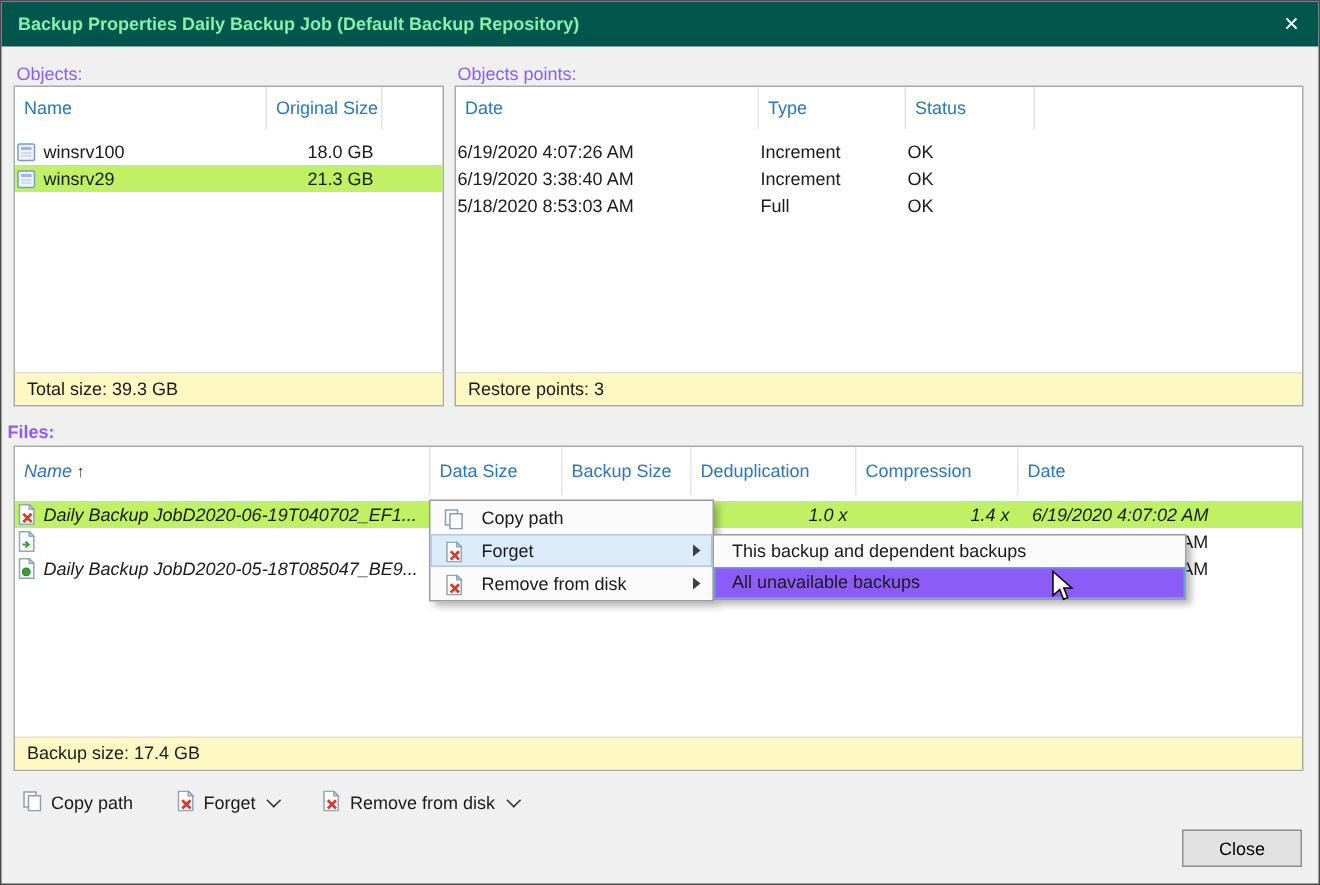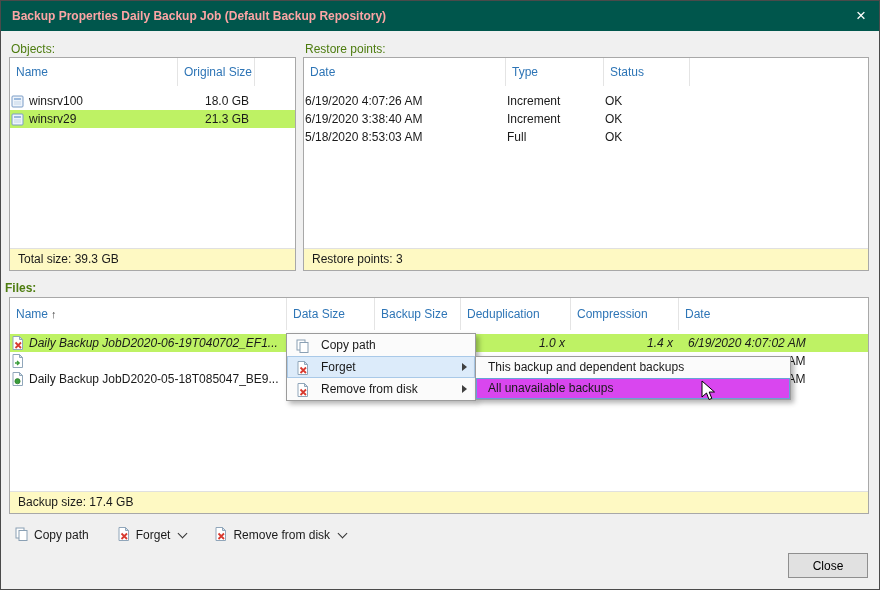--- a/index.html
+++ b/index.html
@@ -3,24 +3,24 @@
 <meta charset="utf-8">
 <style>
   html,body { margin:0; padding:0; background:#d8d8d8; }
   .window {
     position:relative; width:880px; height:590px; box-sizing:border-box;
     background:#f0f0f0; border:1px solid #4a4a4a; overflow:hidden;
     font-family:"Liberation Sans", sans-serif; font-size:12px; color:#1a1a1a;
   }
   
   .titlebar { position:absolute; left:0; top:0; right:0; height:30px; background:#00564c; }
-  .titlebar .title { position:absolute; left:11px; top:8px; color:#fca5a5; font-weight:bold; font-size:12px; white-space:nowrap; }
+  .titlebar .title { position:absolute; left:11px; top:8px; color:#86efac; font-weight:bold; font-size:12px; white-space:nowrap; }
   .titlebar .close-x { position:absolute; right:13px; top:3px; color:#fff; font-size:17px; line-height:24px; cursor:default; }
   
-  .section-label { position:absolute; color:#4d7c0f; }
+  .section-label { position:absolute; color:#8b5cf6; }
   .lbl-objects { left:10px; top:41px; }
   .lbl-restore { left:304px; top:41px; }
   .lbl-files   { left:4px; top:280px;font-weight:bold; }
   
   .panel { position:absolute; box-sizing:border-box; background:#fff; border:1px solid #a8a8a8; }
   .panel-objects { left:8px;  top:56px;  width:287px; height:214px; }
   .panel-restore { left:302px; top:56px; width:566px; height:214px; }
   .panel-files   { left:8px;  top:296px; width:860px; height:217px; }
   .panel-footer { position:absolute; left:0; right:0; bottom:0; height:22px; box-sizing:border-box;
     background:#fef9c3; border-top:1px solid #e0e0e0; line-height:21px; padding-left:8px; }
@@ -36,35 +36,35 @@
   .tr { display:flex; height:18px; line-height:18px; white-space:nowrap; }
   .tr.selected { background:#bef264; }
   .tr.italic { font-style:italic; }
   .td { box-sizing:border-box; padding-left:1px; overflow:hidden; white-space:nowrap; }
   .td.num { text-align:right; padding-right:6px; padding-left:0; }
   .name-cell { display:flex; align-items:center; gap:5px; }
   .name-cell svg { flex:0 0 auto; }
   
   .ow-name { width:168px; } .ow-size { width:77px; }
   .rw-date { width:202px; } .rw-type { width:98px; } .rw-status { width:86px; }
-  .fw-name { width:277px; } .fw-data { width:88px; } .fw-back { width:86px; }
+  .fw-name { width:277px;font-style:italic; } .fw-data { width:88px; } .fw-back { width:86px; }
   .fw-dedup { width:110px; } .fw-comp { width:108px; } .fw-date { flex:1; }
   .sort-arrow { color:#444; margin-left:3px; font-size:11px; }
   
   .context-menu { position:absolute; left:285px; top:332px; width:190px; box-sizing:border-box;
     background:#fbfbfb; border:1px solid #9b9b9b; box-shadow:3px 3px 5px rgba(0,0,0,.3); z-index:20; }
   .menu-item { position:relative; height:22px; line-height:22px; padding-left:34px; white-space:nowrap; }
   .menu-item .mi-icon { position:absolute; left:9px; top:4px; }
   .menu-item.hl { background:#dcebfa; outline:1px solid #a9c9e8; outline-offset:-1px; }
   .menu-arrow { position:absolute; right:8px; top:7px; width:0; height:0;
     border-left:5px solid #404040; border-top:4px solid transparent; border-bottom:4px solid transparent; }
   .submenu { position:absolute; left:474px; top:355px; width:316px; box-sizing:border-box;
     background:#fbfbfb; border:1px solid #9b9b9b; box-shadow:3px 3px 5px rgba(0,0,0,.3); z-index:21; }
   .submenu-item { height:21px; line-height:21px; padding-left:12px; white-space:nowrap; }
-  .submenu-item.hl { background:#d946ef; outline:1px solid #66a1d8; outline-offset:-1px; }
+  .submenu-item.hl { background:#8b5cf6; outline:1px solid #66a1d8; outline-offset:-1px; }
   
   .toolbar { position:absolute; left:10px; top:521px; height:26px; display:flex; align-items:center; gap:20px; }
   .tool-btn { display:flex; align-items:center; gap:6px; padding:3px 4px; cursor:default; }
   .chev { width:6px; height:6px; border-right:1.4px solid #333; border-bottom:1.4px solid #333;
     transform:rotate(45deg); margin-left:3px; margin-top:-3px; }
   
   .close-btn { position:absolute; left:787px; top:552px; width:80px; height:25px; box-sizing:border-box;
     background:#e1e1e1; border:1px solid #8f8f8f; font-family:"Liberation Sans",sans-serif; font-size:12px; }
   
   .cursor { position:absolute; left:700px; top:379px; z-index:30; }
@@ -73,21 +73,21 @@
 <body>
 
 <div class="window">
 
   <div class="titlebar">
     <span class="title">Backup Properties Daily Backup Job (Default Backup Repository)</span>
     <span class="close-x">×</span>
   </div>
 
   <div class="section-label lbl-objects">Objects:</div>
-  <div class="section-label lbl-restore">Restore points:</div>
+  <div class="section-label lbl-restore">Objects points:</div>
   <div class="section-label lbl-files">Files:</div>
 
   <div class="panel panel-objects">
     <div class="thead">
       <div class="th ow-name">Name</div>
       <div class="th ow-size">Original Size</div>
       <div class="th last"></div>
     </div>
     <div class="tbody padded">
       <div class="tr">

